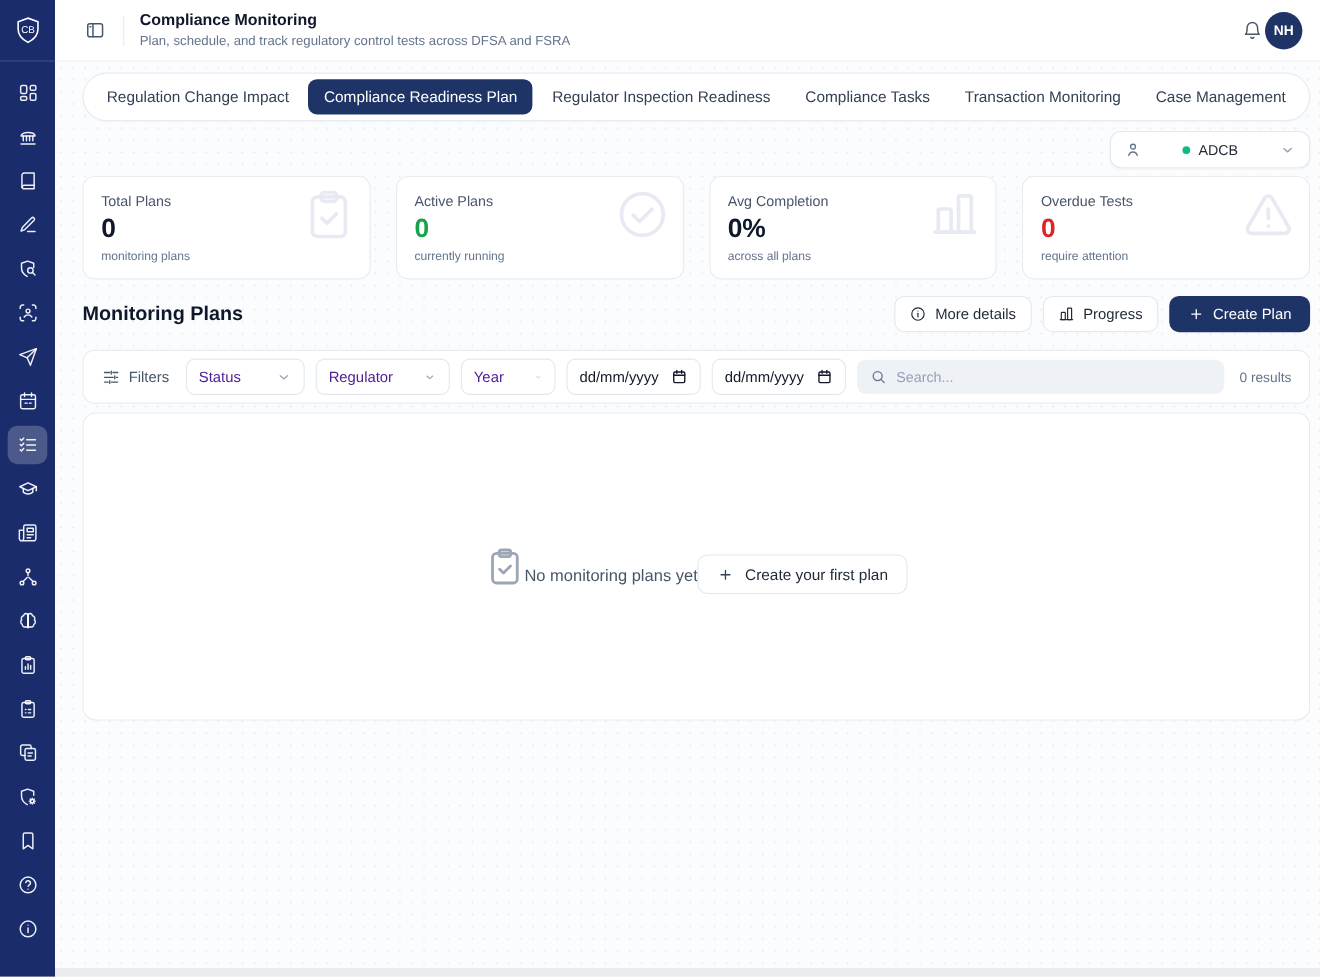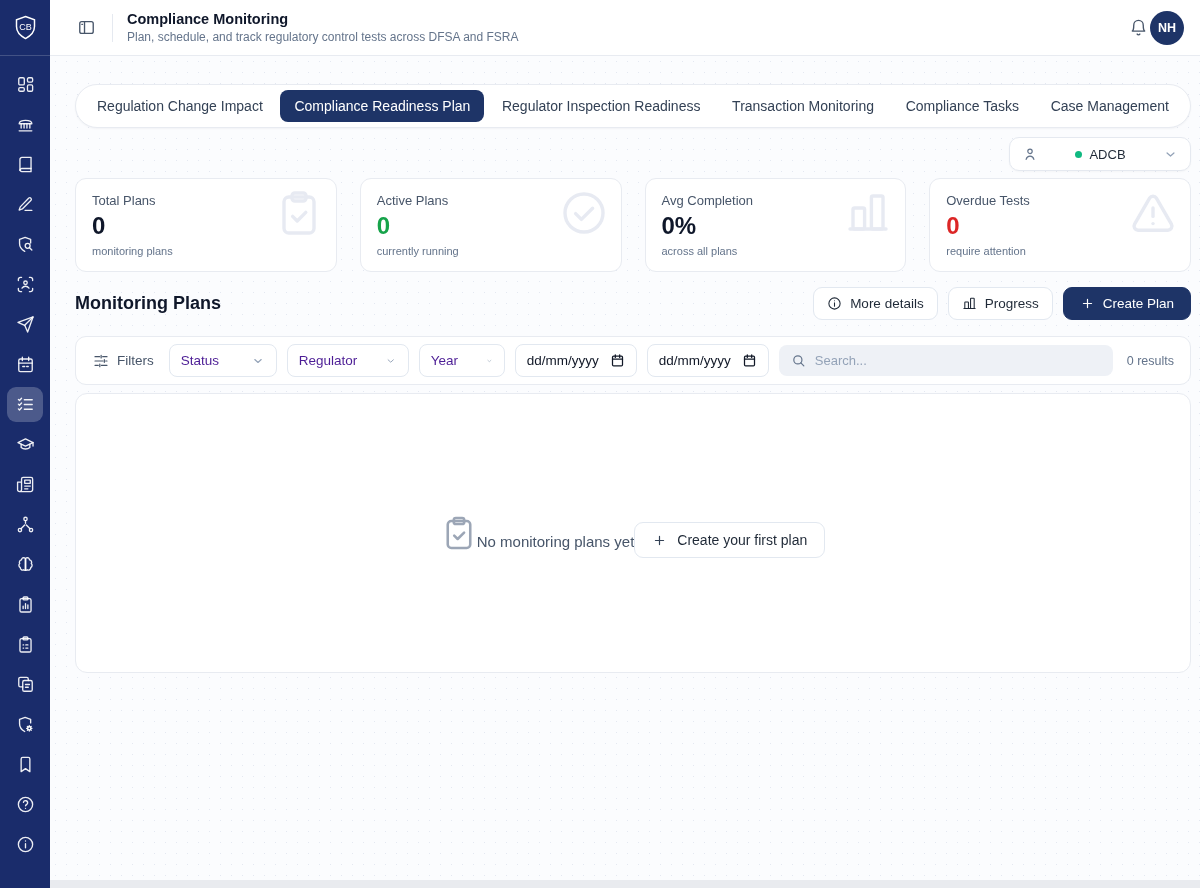--- a/index.html
+++ b/index.html
@@ -26,21 +26,21 @@
   .tb-title { font-size: 14.5px; font-weight: bold; color: #0f172a; }
   .tb-sub { font-size: 12px; color: #64748b; margin-top: 3px; }
   .tb-right { display: flex; align-items: center; }
   .avatar { width: 34px; height: 34px; border-radius: 50%; background: #1e3467; color: #fff; font-size: 12.5px; font-weight: bold; display: flex; align-items: center; justify-content: center; cursor: pointer; }
 
   .content { flex: 1; padding: 10px 9px 0 25px; background-color: #fbfcfe;
     background-image: radial-gradient(#e4e8f1 0.8px, transparent 0.9px); background-size: 11px 11px; }
   .bottom-strip { height: 8px; background: #e9ebef; }
 
   
-  .tabbar { background: #fff; border: 1px solid #e8ebf1; border-radius: 22px; padding: 5px 7px; display: flex; justify-content: space-between; align-items: center; box-shadow: 0 1px 2px rgba(16,24,40,0.04); margin-top: 18px; }
+  .tabbar { background: #fff; border: 1px solid #e8ebf1; border-radius: 22px; padding: 5px 7px; display: flex; justify-content: space-between; align-items: center; box-shadow: 0 1px 2px rgba(16,24,40,0.04); }
   .tab { border: none; background: transparent; font-family: inherit; padding: 8px 14px; font-size: 14px; color: #334155; border-radius: 8px; cursor: pointer; white-space: nowrap; }
   .tab.active { background: #1e3467; color: #fff; }
 
   
   .entity-row { display: flex; justify-content: flex-end; margin-top: 9px; }
   .entity-select { width: 182px; height: 34px; background: #fff; border: 1px solid #e5e9f0; border-radius: 10px; display: flex; align-items: center; justify-content: space-between; padding: 12px 12px; cursor: pointer; box-shadow: 0 1px 2px rgba(16,24,40,0.03); }
   .entity-select .u-ic { width: 16px; height: 16px; color: #64748b; }
   .entity-mid { display: flex; align-items: center; gap: 7px; font-size: 13px; color: #1f2937; }
   .dot { width: 7px; height: 7px; border-radius: 50%; background: #10b981; }
   .entity-select .chev { width: 15px; height: 15px; color: #94a3b8; }
@@ -443,22 +443,22 @@
         <div class="avatar">NH</div>
       </div>
     </header>
 
     <div class="content">
 
       <div class="tabbar">
         <button class="tab">Regulation Change Impact</button>
         <button class="tab active">Compliance Readiness Plan</button>
         <button class="tab">Regulator Inspection Readiness</button>
+        <button class="tab">Compliance Tasks</button>
         <button class="tab">Transaction Monitoring</button>
-        <button class="tab">Compliance Tasks</button>
         <button class="tab">Case Management</button>
       </div>
 
       <div class="entity-row">
         <div class="entity-select">
           <svg class="u-ic">
               <use href="#sym-user"></use>
             </svg>
           <span class="entity-mid">
             <span class="dot"></span>

